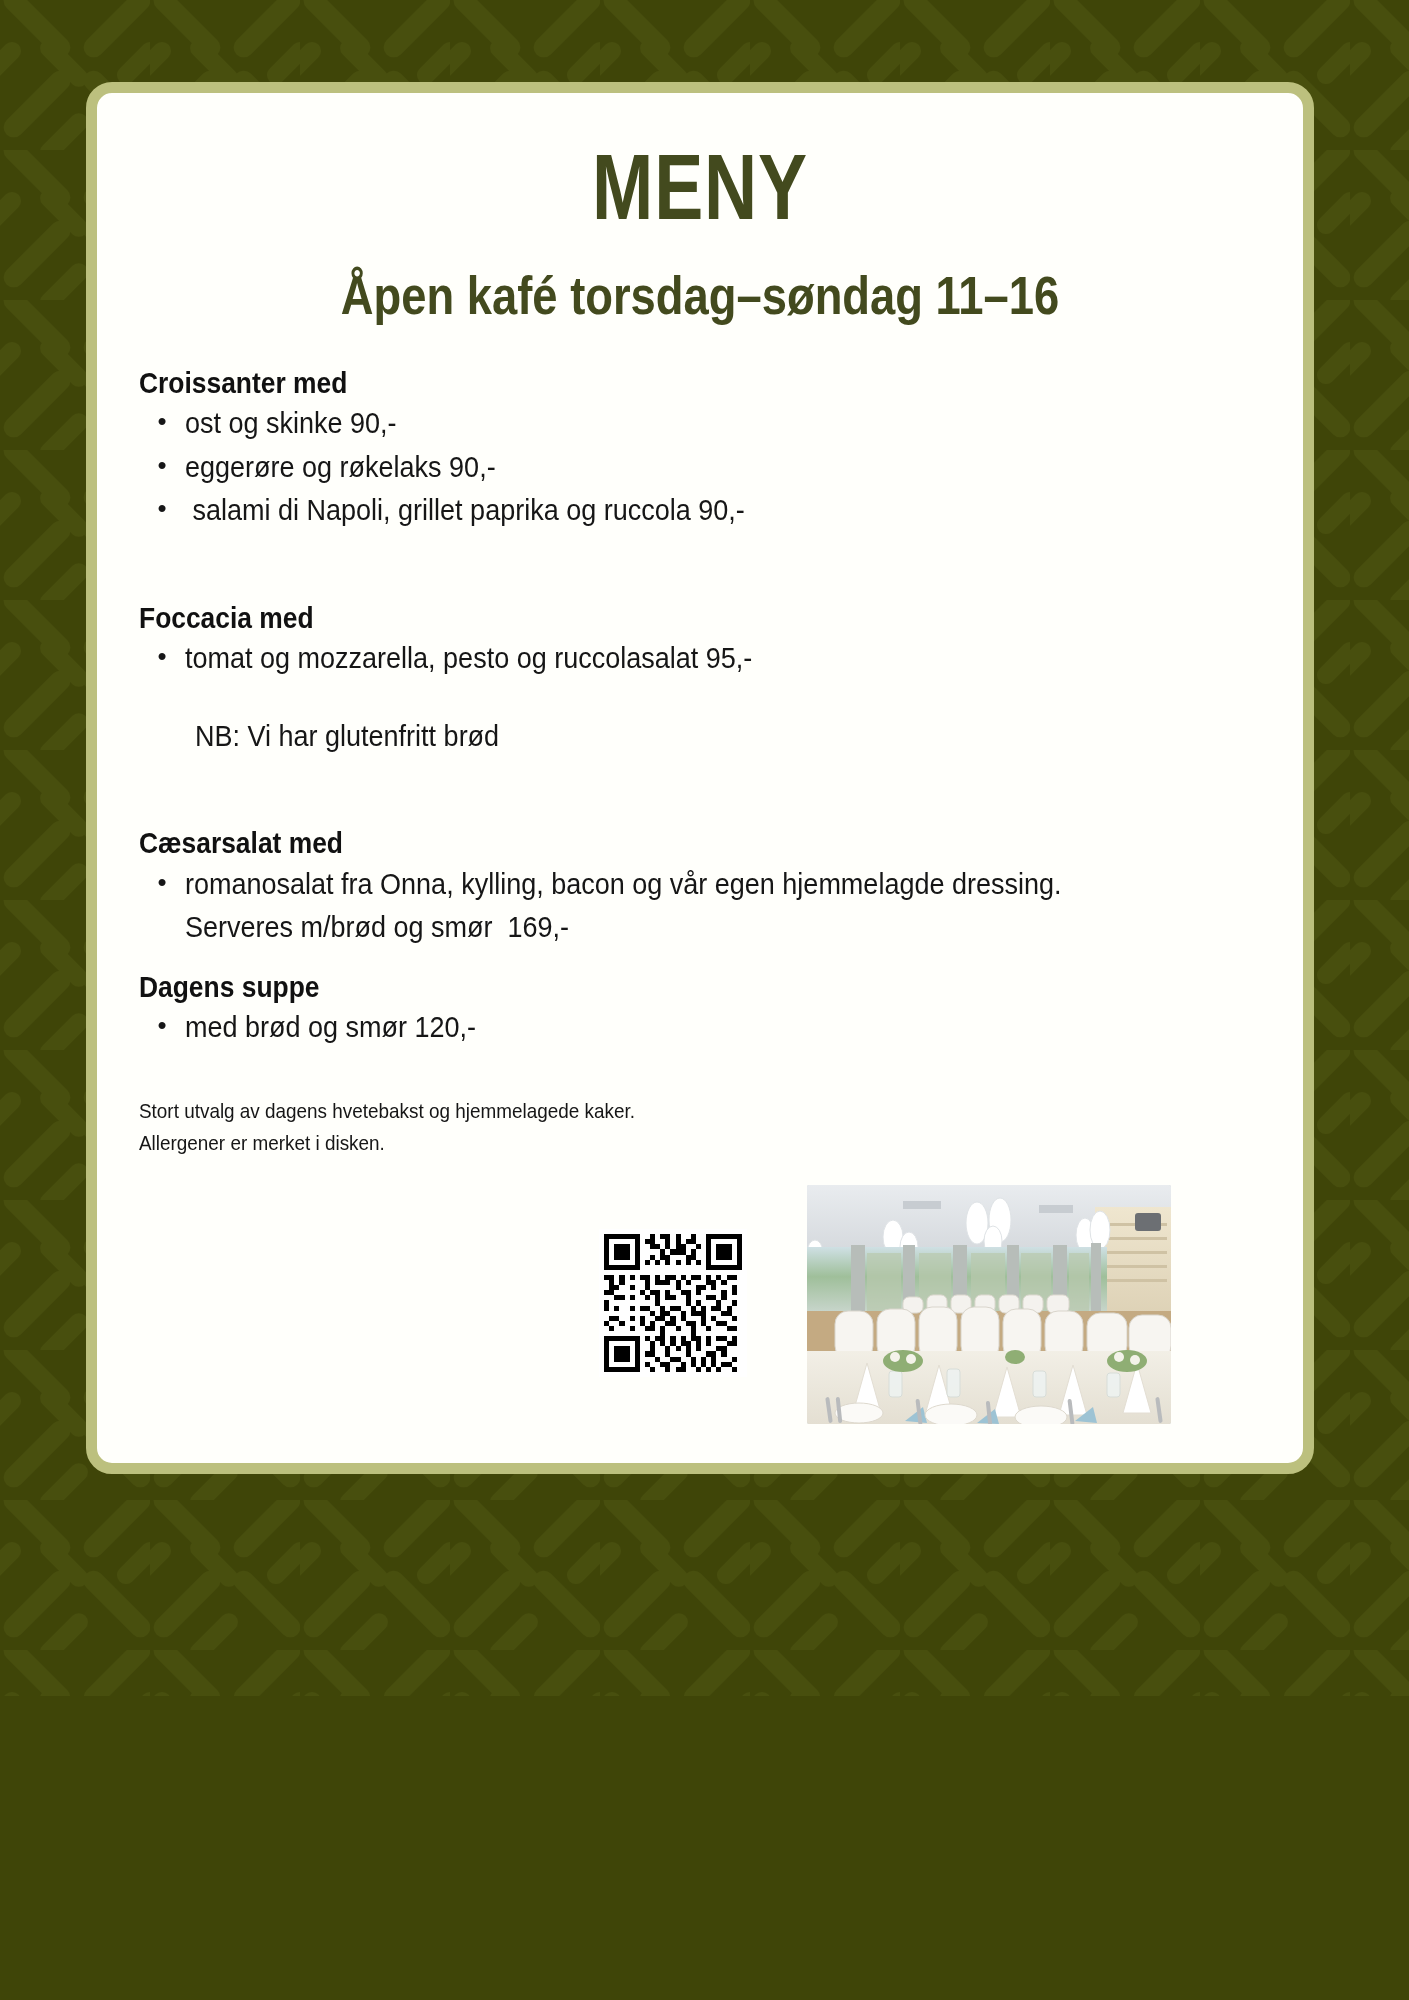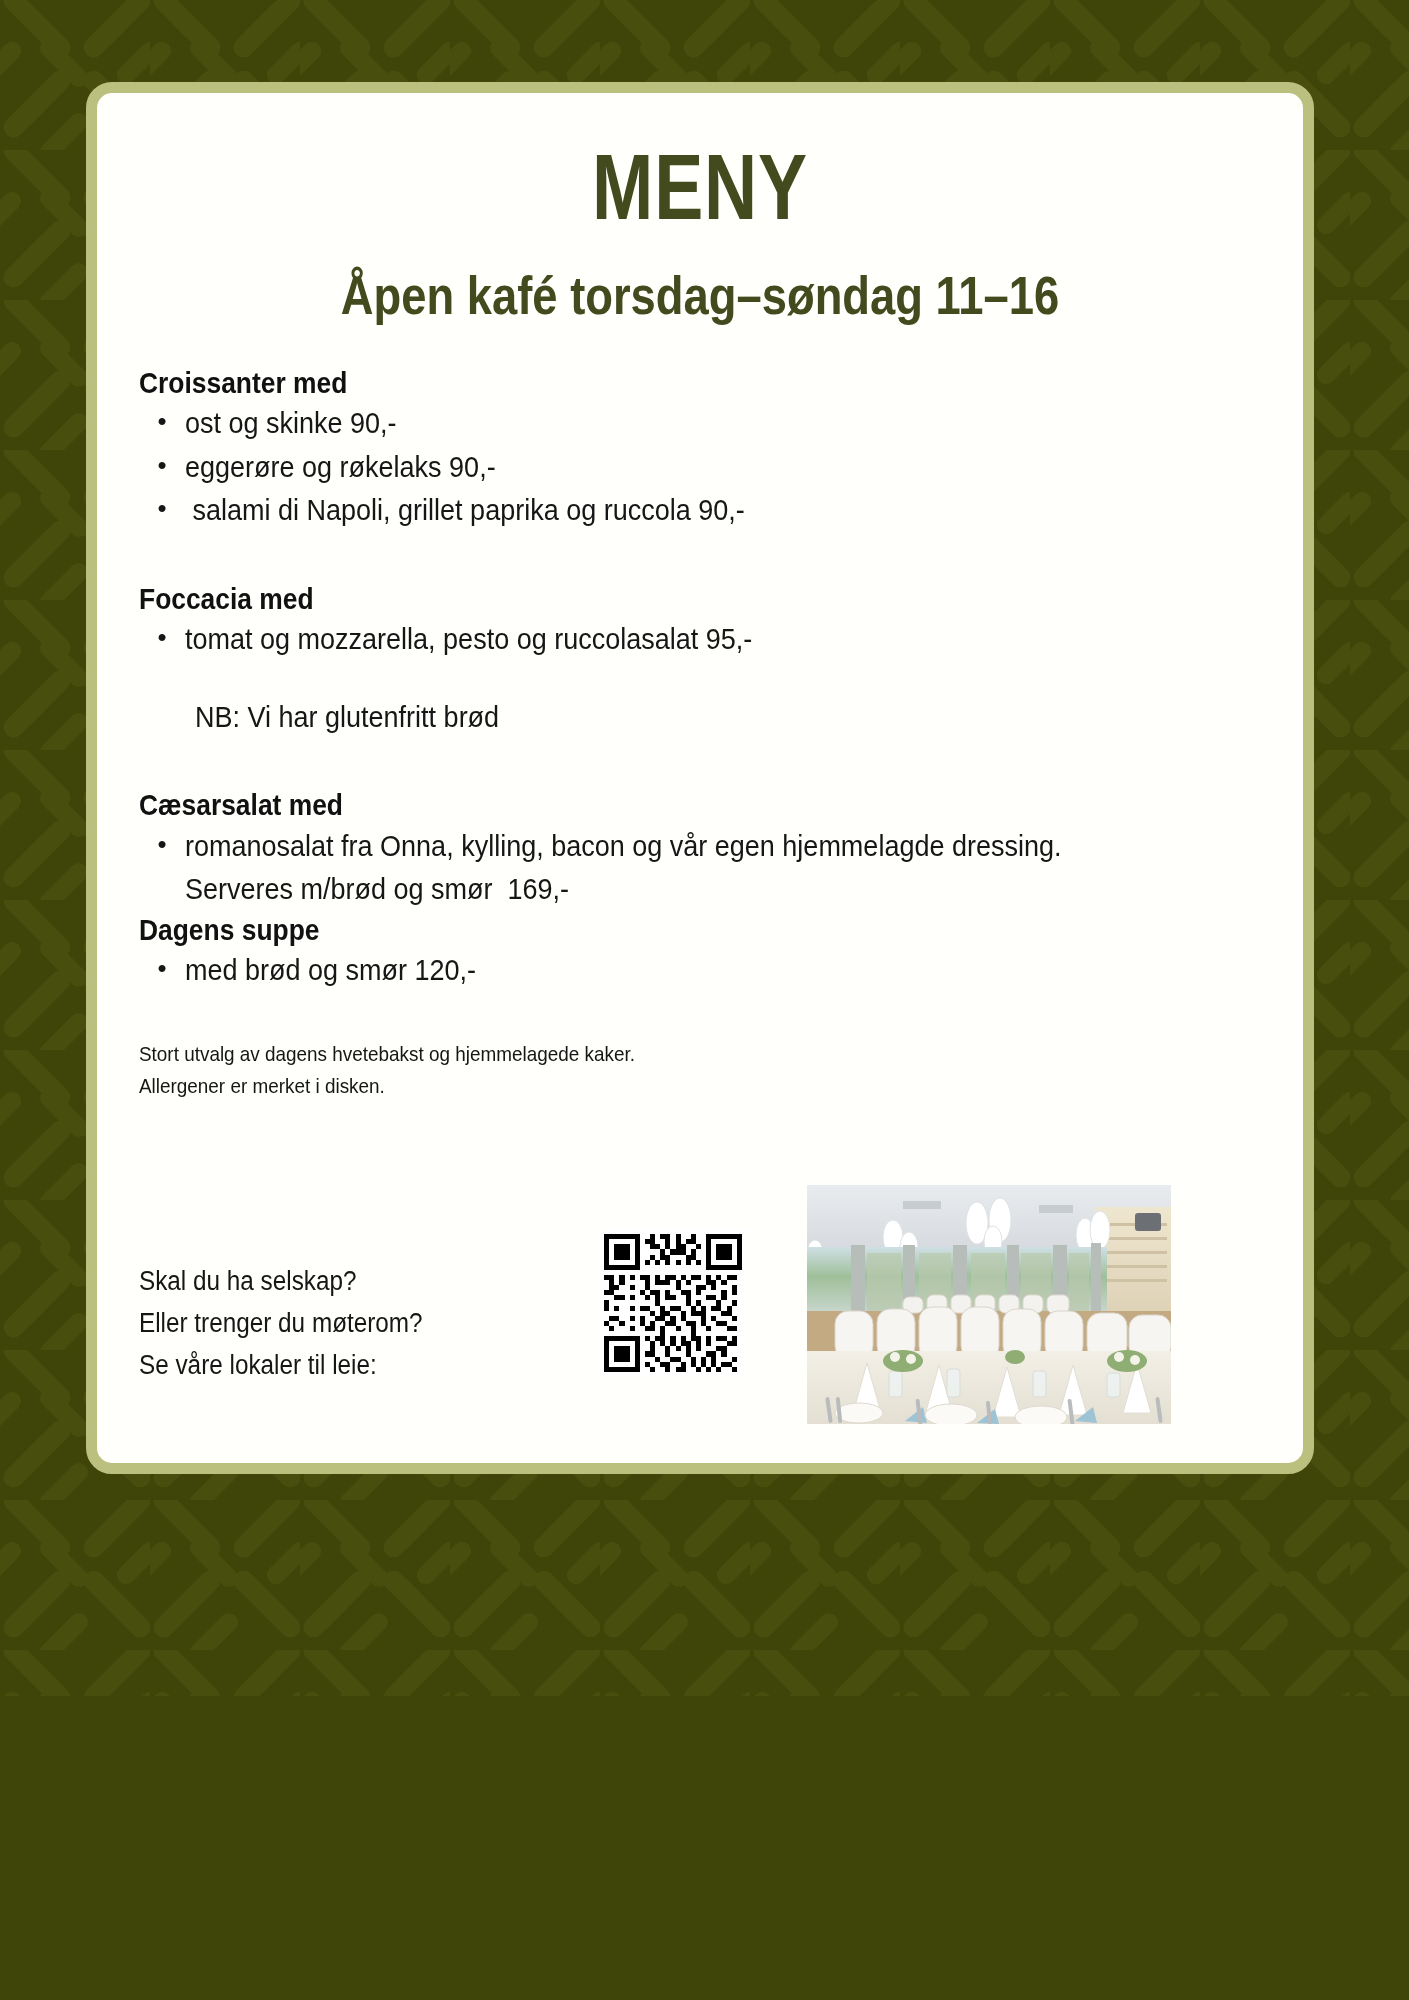--- a/index.html
+++ b/index.html
@@ -78,20 +78,21 @@
   }
 
   
   #menu-body {
     margin-top: 40px;
     color: #121212;
   }
 
   .section {
     margin-bottom: 0;
+    margin-top: 19px;
   }
 
   .section-heading {
     font-size: 30px;
     font-weight: bold;
     color: #111111;
     line-height: 1.25;
     font-stretch: condensed;
     transform: scaleX(0.88);
     transform-origin: left center;
@@ -289,25 +290,20 @@
 
         <div id="closing-block">
           <div class="cl-line">Stort utvalg av dagens hvetebakst og hjemmelagede kaker.</div>
           <div class="cl-line">Allergener er merket i disken.</div>
         </div>
 
       </div>
 
       <div id="footer-row">
 
-        <div id="contact-block">
-          <div class="ct-line">Skal du ha selskap?</div>
-          <div class="ct-line">Eller trenger du møterom?</div>
-          <div class="ct-line">Se våre lokaler til leie:</div>
-        </div>
 
         <div id="qr-code">
           <svg viewBox="0 0 29 29" width="148" height="148" shape-rendering="crispEdges" aria-hidden="true">
             <rect width="29" height="29" fill="#ffffff"></rect>
             <g fill="#000000">
 
               <rect x="1" y="1" width="7" height="1"></rect>
                 <rect x="1" y="7" width="7" height="1"></rect>
               <rect x="1" y="1" width="1" height="7"></rect>
                 <rect x="7" y="1" width="1" height="7"></rect>

